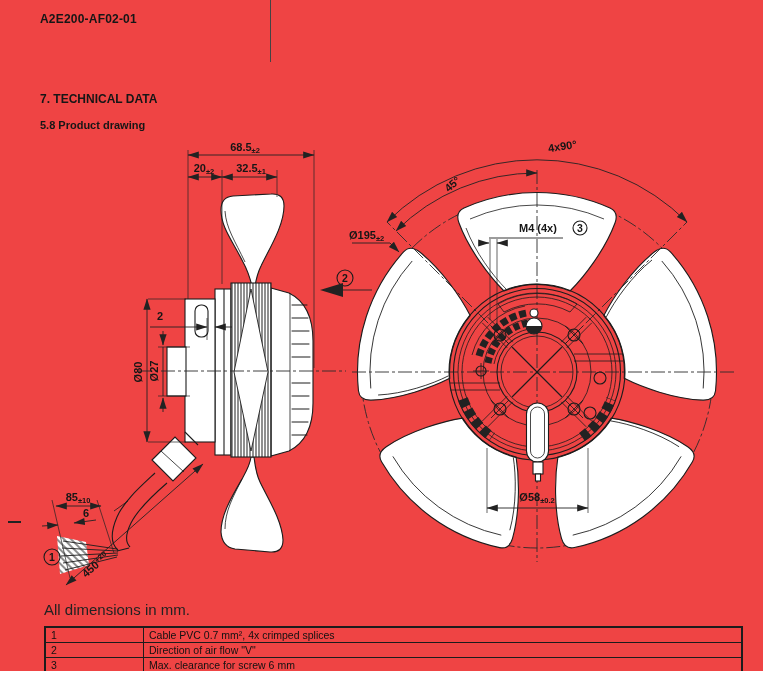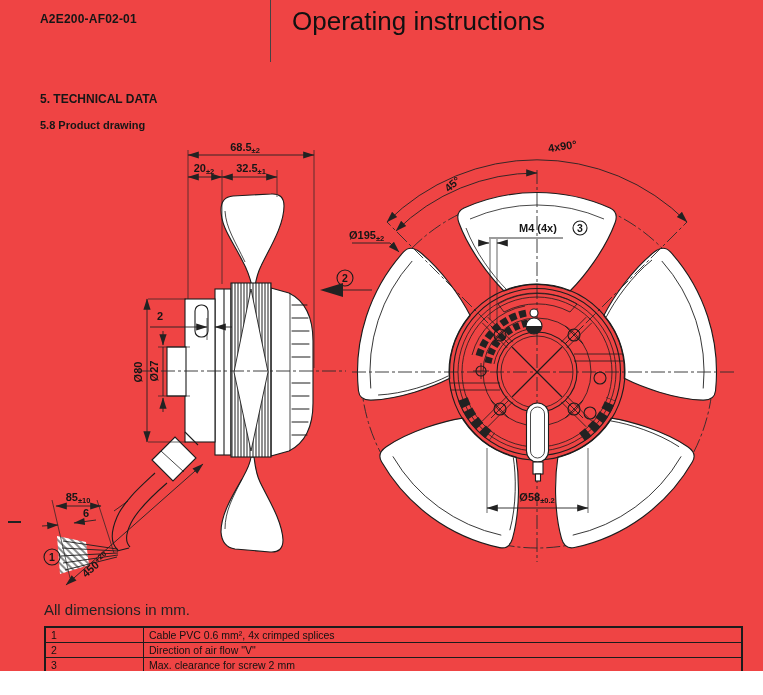--- a/index.html
+++ b/index.html
@@ -29,23 +29,22 @@
   .callout{font:700 10.5px "Liberation Sans",sans-serif;fill:#161616;}
   .dark{stroke:#222;fill:none;}
 </style>
 </head>
 <body>
 
 <div class="page">
 
   <span class="doc-code">A2E200-AF02-01</span>
   <div class="hdr-divider"></div>
-  <h1 class="doc-title">Operating instructions</h1>
-
-  <div class="sec-heading">5. TECHNICAL DATA</div>
+
+  <div class="sec-heading">7. TECHNICAL DATA</div>
   <div class="sec-subheading">5.8 Product drawing</div>
 
   <svg class="drawing-svg" viewBox="0 0 763 695">
     <defs>
       <marker id="ar" viewBox="0 0 10 8" refX="9.6" refY="4" markerWidth="12" markerHeight="9" markerUnits="userSpaceOnUse" orient="auto-start-reverse">
         <path d="M0,0.8 L10,4 L0,7.2 z" fill="#222"></path>
       </marker>
       <pattern id="hatchV" width="3" height="6" patternUnits="userSpaceOnUse">
         <rect width="3" height="6" fill="#fff"></rect>
         <line x1="1" y1="0" x2="1" y2="6" stroke="#333" stroke-width="1.1"></line>
@@ -272,25 +271,25 @@
       <line class="dimln" x1="343" y1="290" x2="372" y2="290"></line>
     </g>
   </svg>
 
   <div class="note">All dimensions in mm.</div>
 
   <table class="spec-table">
     <tbody>
       <tr>
         <td class="no">1</td>
-        <td>Cable PVC 0.6 mm², 4x crimped splices</td>
+        <td>Cable PVC 0.7 mm², 4x crimped splices</td>
       </tr>
       <tr>
         <td class="no">2</td>
         <td>Direction of air flow "V"</td>
       </tr>
       <tr>
         <td class="no">3</td>
-        <td>Max. clearance for screw 2 mm</td>
+        <td>Max. clearance for screw 6 mm</td>
       </tr>
     </tbody>
   </table>
 </div>
 
 </body></html>

